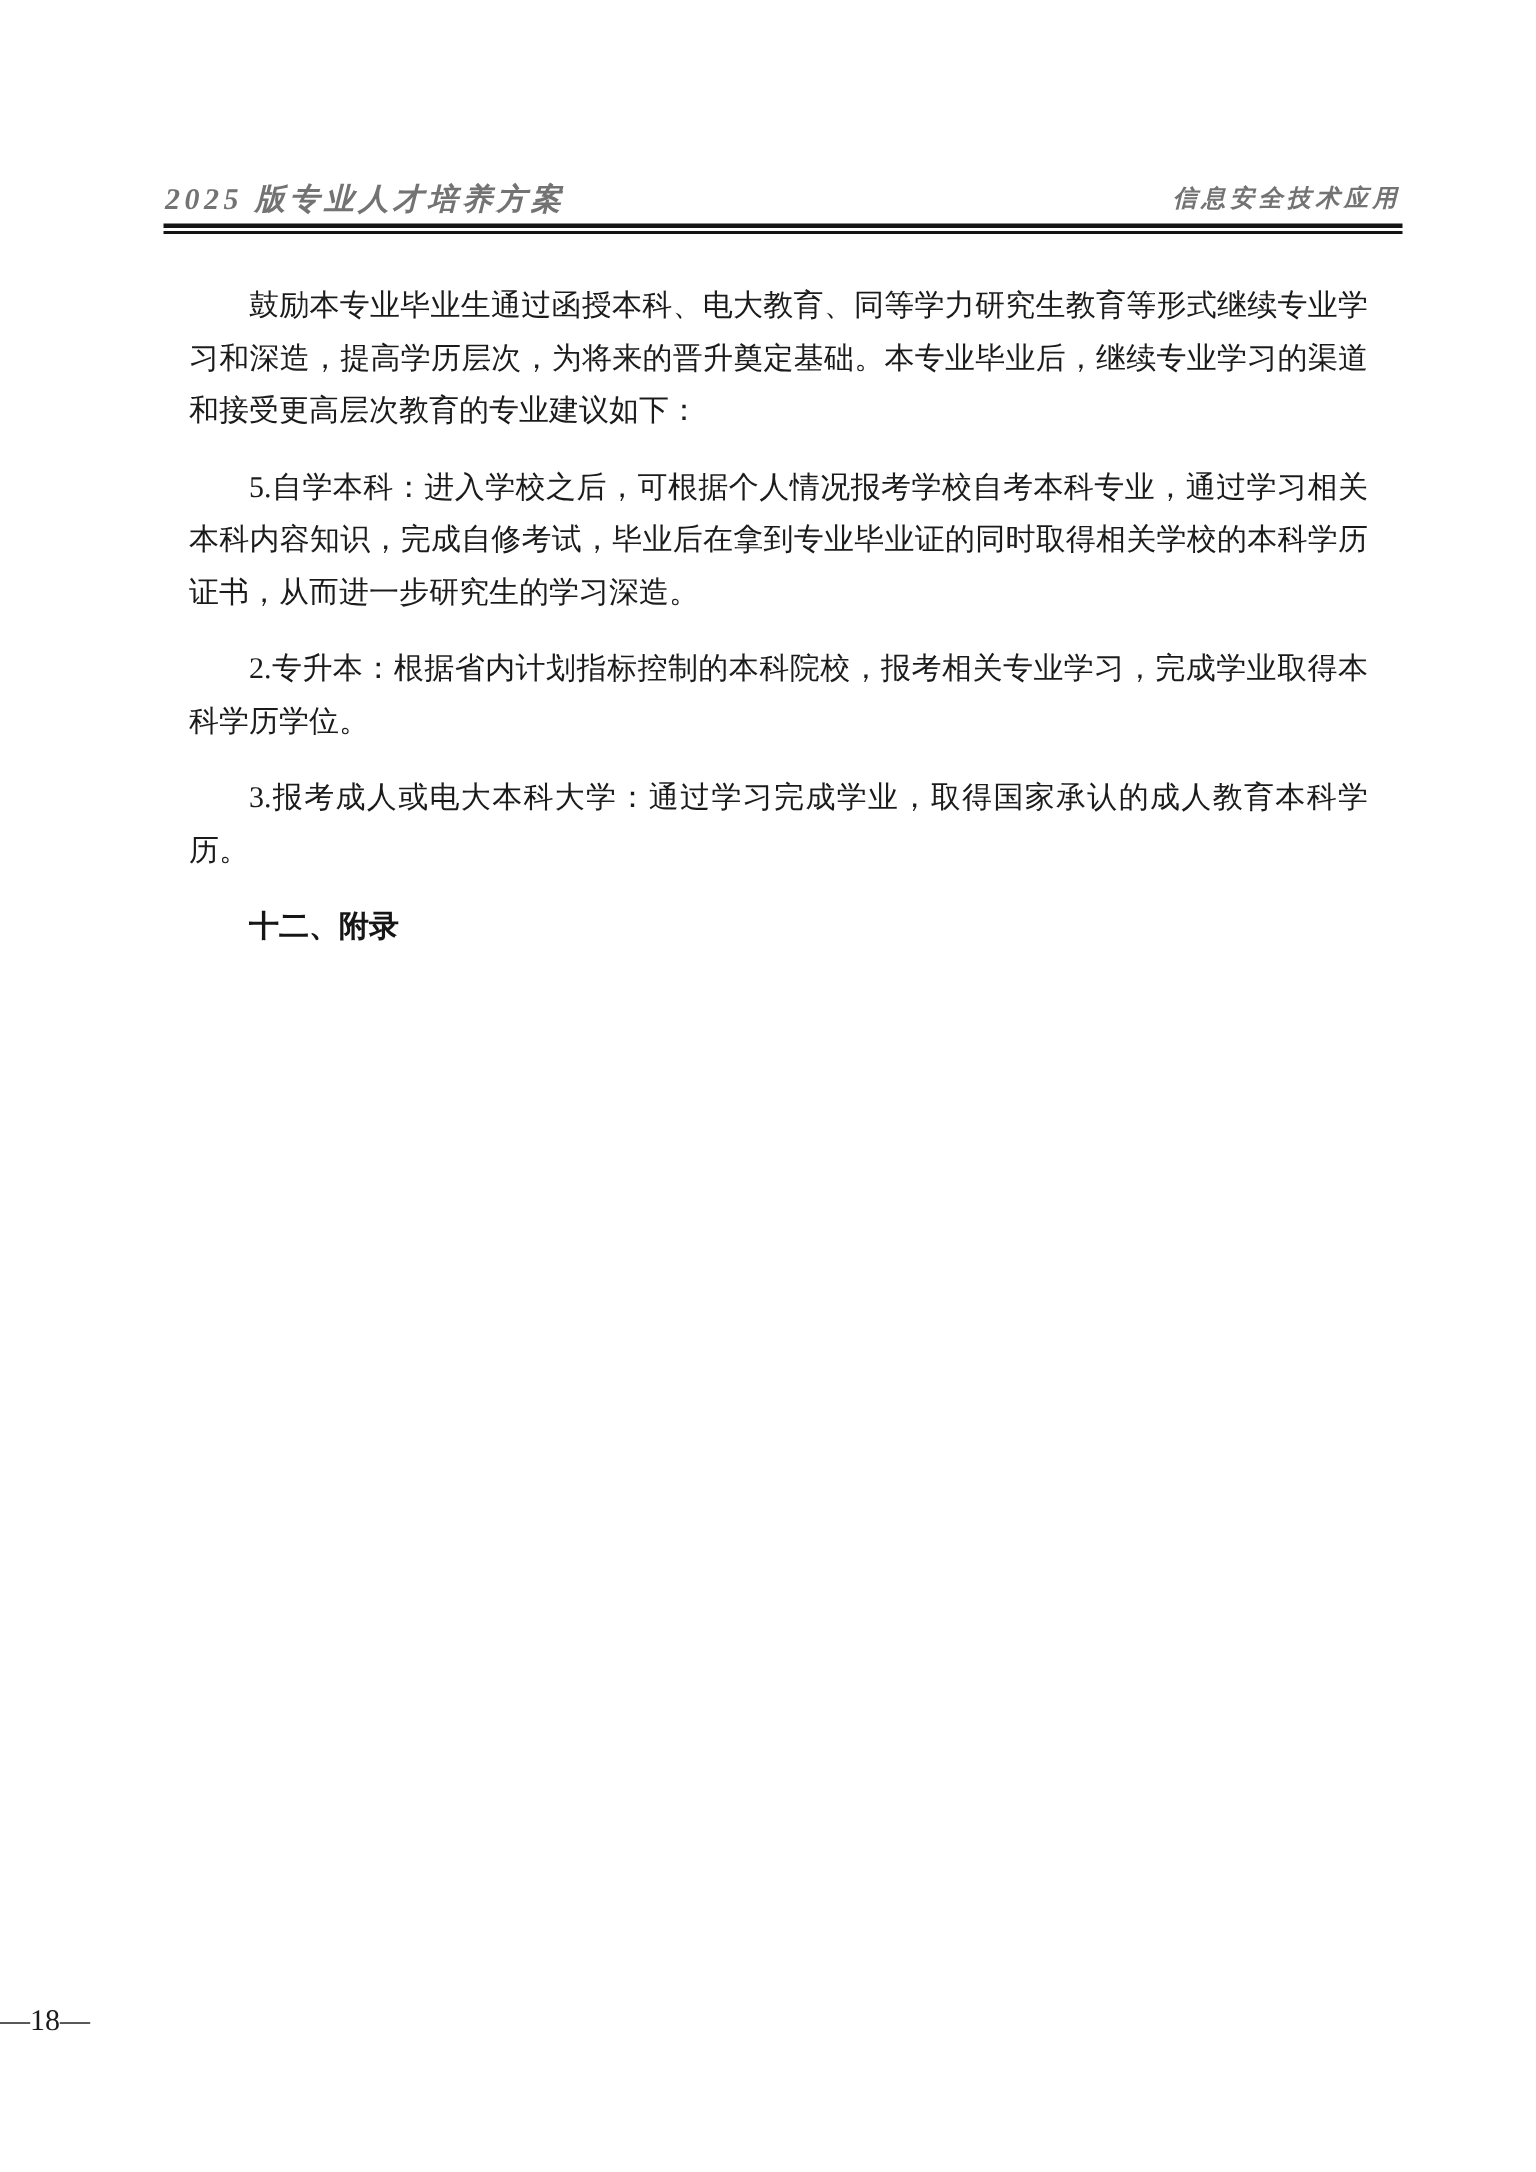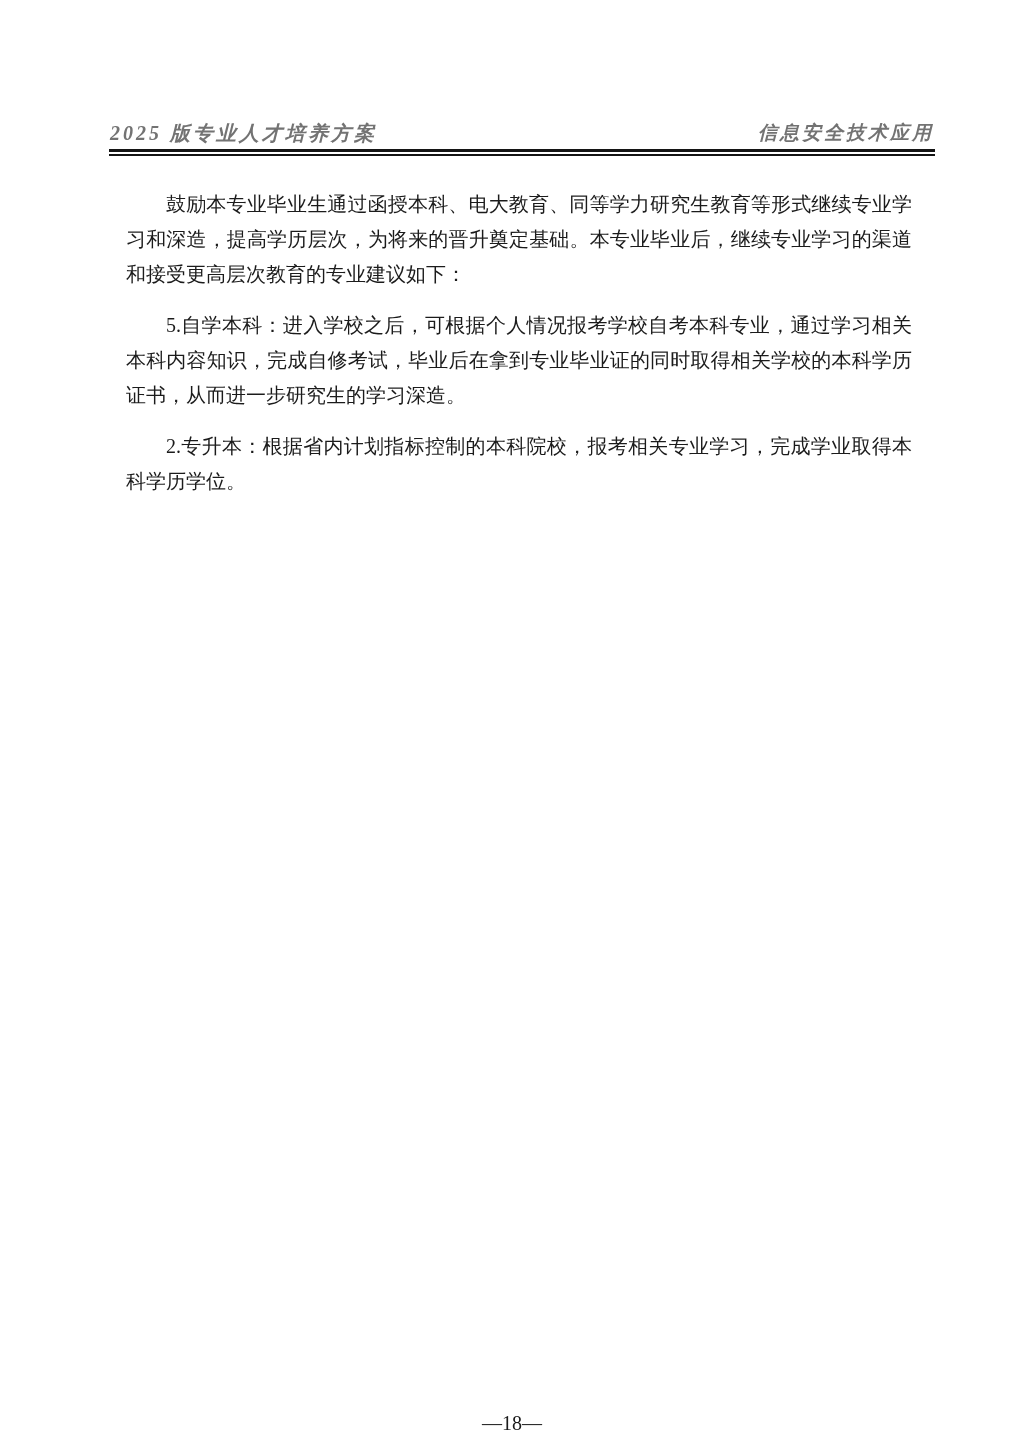--- a/index.html
+++ b/index.html
@@ -28,21 +28,21 @@
     font-style: italic;
     font-size: 20px;
     line-height: 26px;
     color: #737373;
   }
   .header .left {
     letter-spacing: 3px;
   }
   .header .right {
     letter-spacing: 3px;
-    font-size: 19px;
+    font-size: 16px;
   }
   .header-rule {
     position: absolute;
     left: 109px;
     width: 826px;
     top: 149px;
     height: 2px;
     border-top: 3px solid #141414;
     border-bottom: 2px solid #141414;
     background: #ffffff;
@@ -72,22 +72,22 @@
   .subsection-heading {
     margin: 0;
     text-indent: 1.6em !important;
     font-size: 20px;
     line-height: 35px;
   }
   .footer {
     position: absolute;
     left: 0;
     width: 1024px;
-    top: 1410px;
-    text-align: center;
+    top: 1334px;
+    text-align: left;
     font-size: 20px;
     line-height: 26px;
     color: #1b1b1b;
   }
 </style>
 </head>
 <body>
 
 <div class="page">
 
@@ -95,19 +95,21 @@
     <span class="left">2025 版专业人才培养方案</span>
     <span class="right">信息安全技术应用</span>
   </div>
 
   <div class="header-rule"></div>
 
   <div class="body-text">
     <p>鼓励本专业毕业生通过函授本科、电大教育、同等学力研究生教育等形式继续专业学习和深造，提高学历层次，为将来的晋升奠定基础。本专业毕业后，继续专业学习的渠道和接受更高层次教育的专业建议如下：</p>
     <p>5.自学本科：进入学校之后，可根据个人情况报考学校自考本科专业，通过学习相关本科内容知识，完成自修考试，毕业后在拿到专业毕业证的同时取得相关学校的本科学历证书，从而进一步研究生的学习深造。</p>
     <p>2.专升本：根据省内计划指标控制的本科院校，报考相关专业学习，完成学业取得本科学历学位。</p>
+    <p>3.报考成人或电大本科大学：通过学习完成学业，取得国家承认的成人教育本科学历。</p>
+    <p class="section-heading">十二、附录</p>
   </div>
 
   <div class="footer">
     <span>—18—</span>
   </div>
 
 </div>
 
 </body></html>

